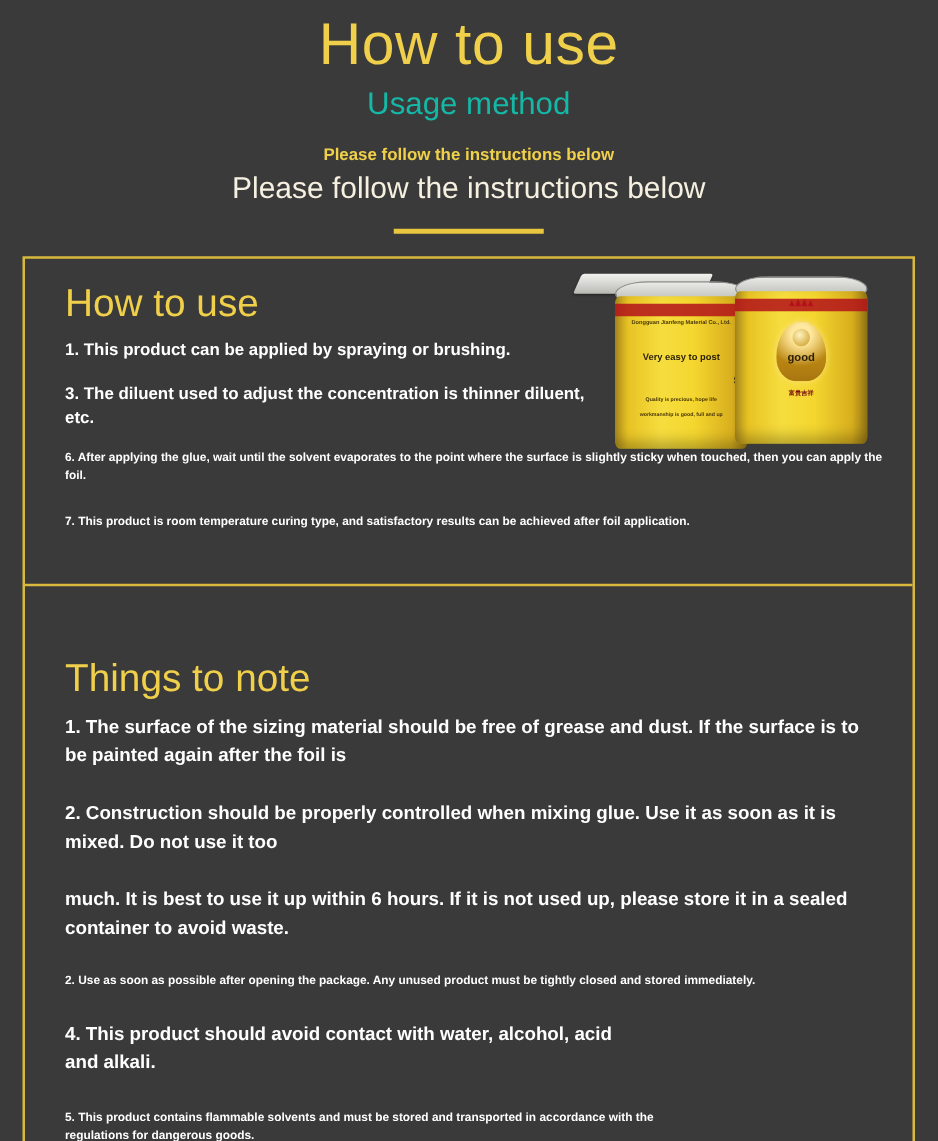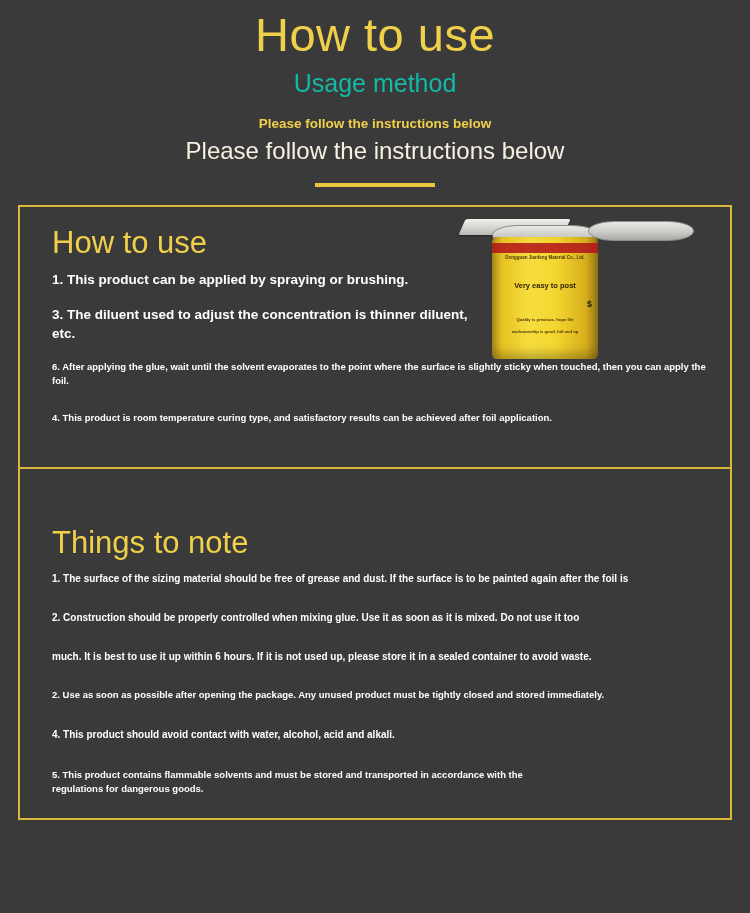--- a/index.html
+++ b/index.html
@@ -89,21 +89,21 @@
   .lines {
     margin-left: 12px;
     max-width: 655px;
   }
   .line {
     color: #ffffff;
     font-weight: bold;
     margin: 0 0 16px 0;
   }
   .sz-lg { font-size: 13.5px; line-height: 1.4; }
-  .sz-md { font-size: 10px; line-height: 1.5; }
+  .sz-md { font-size: 15px; line-height: 1.5; }
   .sz-sm { font-size: 9.5px; line-height: 1.5; }
   .line.l1 { width: 400px; }
   .line.l2 { width: 430px; }
   .line.l3 { width: 660px; margin-bottom: 22px; }
   .line.l4 { width: 540px; }
 
   .line.n1 { width: 655px; margin-bottom: 24px; }
   .line.n2 { width: 660px; margin-bottom: 24px; }
   .line.n3 { width: 600px; margin-bottom: 24px; }
   .line.n4 { width: 450px; margin-bottom: 26px; }
@@ -237,40 +237,47 @@
 
   <div class="panels">
 
     <div class="panel first">
       <div class="panel-heading">How to use</div>
 
       <div class="lines">
         <div class="line sz-lg l1">1. This product can be applied by spraying or brushing.</div>
         <div class="line sz-lg l2">3. The diluent used to adjust the concentration is thinner diluent, etc.</div>
         <div class="line sz-sm l3">6. After applying the glue, wait until the solvent evaporates to the point where the surface is slightly sticky when touched, then you can apply the foil.</div>
-        <div class="line sz-sm l4">4. This product is room temperature curing type, and satisfactory results can be achieved after foil application.</div>
+        <div class="line sz-sm l4">7. This product is room temperature curing type, and satisfactory results can be achieved after foil application.</div>
       </div>
 
       <div class="product">
         <div class="lid"></div>
 
         <div class="can left">
           <div class="can-top"></div>
           <div class="can-body">
             <div class="can-stripe-top"></div>
             <div class="can-label-txt lbl-brand">Dongguan Jianfeng Material Co., Ltd.</div>
             <div class="can-label-txt lbl-mid">Very easy to post</div>
             <div class="can-label-txt lbl-q1">Quality is precious, hope life</div>
             <div class="can-label-txt lbl-q2">workmanship is good, full and up</div>
             <div class="dollar">$</div>
           </div>
         </div>
 
         <div class="can right">
           <div class="can-top"></div>
+          <div class="can-body">
+            <div class="can-stripe-top"></div>
+            <div class="can-crown"></div>
+            <div class="buddha"></div>
+            <div class="can-label-txt lbl-good">good</div>
+            <div class="can-label-txt lbl-cn">富贵吉祥</div>
+          </div>
         </div>
       </div>
     </div>
 
     <div class="panel second">
       <div class="panel-heading">Things to note</div>
 
       <div class="lines">
         <div class="line sz-md n1">1. The surface of the sizing material should be free of grease and dust. If the surface is to be painted again after the foil is</div>
         <div class="line sz-md n2">2. Construction should be properly controlled when mixing glue. Use it as soon as it is mixed. Do not use it too</div>

